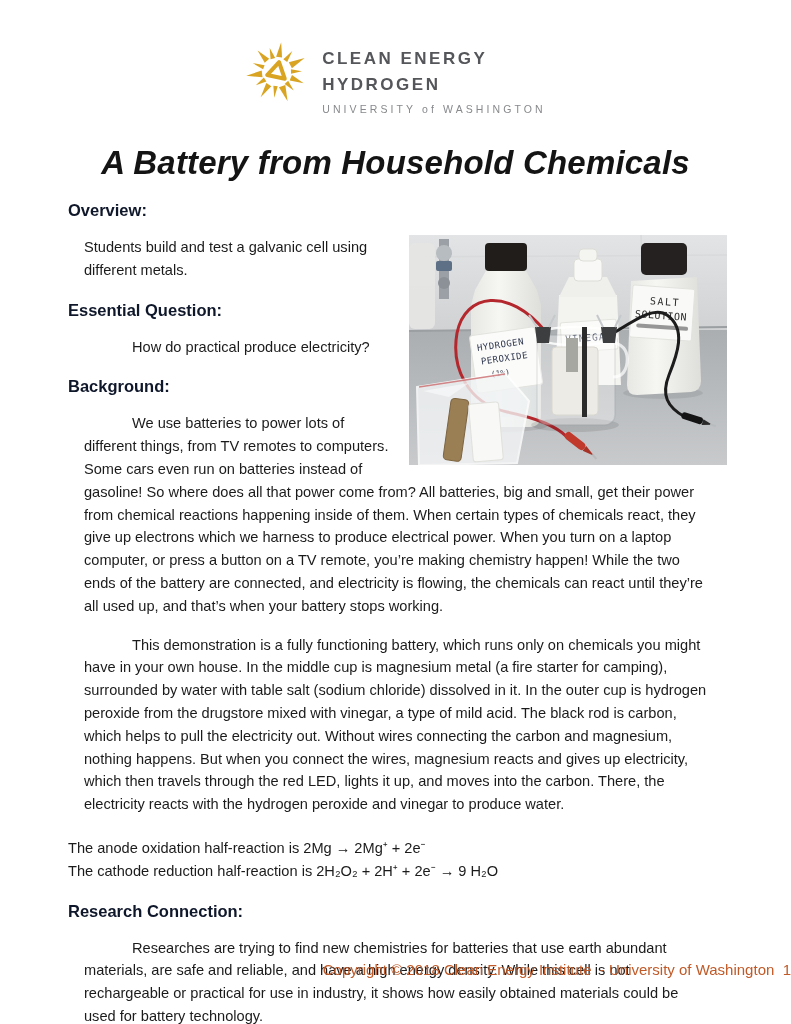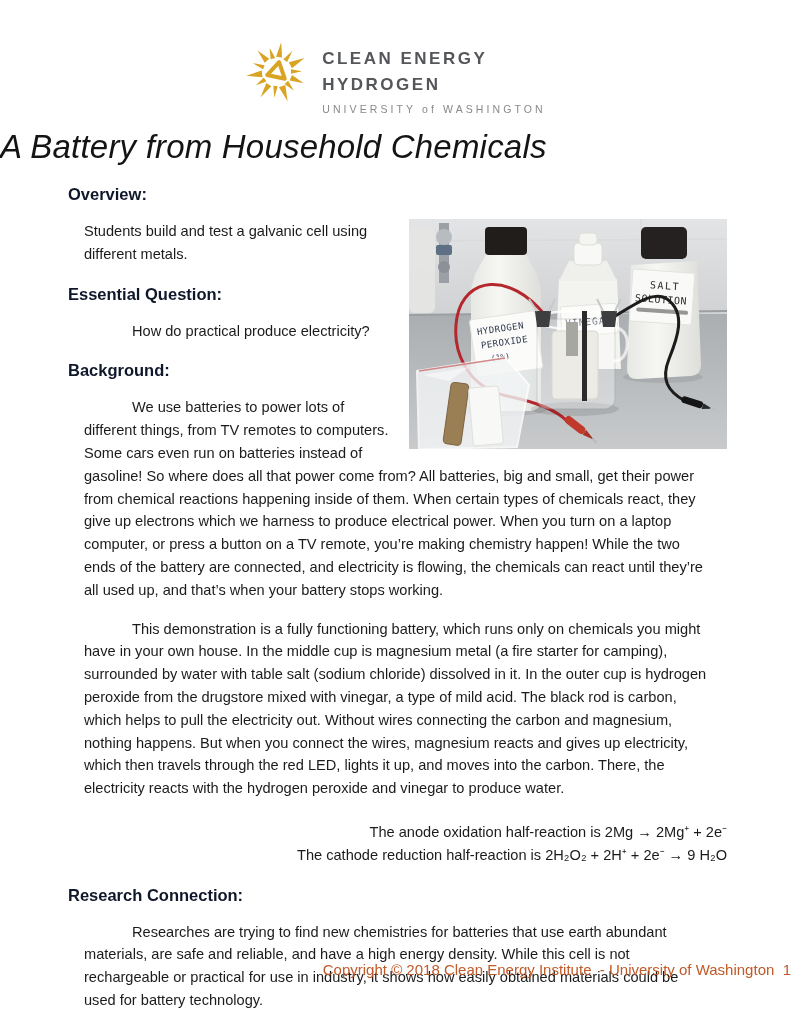--- a/index.html
+++ b/index.html
@@ -37,43 +37,43 @@
   .logo-line3 {
     margin-top: 5px;
     font-size: 10.5px;
     letter-spacing: 3.1px;
     color: #87898c;
     white-space: pre;
   }
 
   
   .doc-title {
-    margin: 13px 0 6px;
-    text-align: left;
+    margin: 29px 0 6px;
+    text-align: center;
     font-size: 33px;
     font-style: italic;
-    font-weight: normal;
+    font-weight: bold;
     color: #141414;
     letter-spacing: 0.2px;
   }
   h2.sec {
     font-size: 16.5px;
     font-weight: bold;
     color: #0f172a;
     margin: 19px 0 9px;
   }
   p.body {
     font-size: 14.6px;
     line-height: 22.8px;
     margin: 16px;
   }
   p.space-after { margin-bottom: 12px; }
   .indent { text-indent: 48px; }
   .eq-answer { padding-left: 48px; }
-  .reactions { margin-top: 21px; text-align: right; }
+  .reactions { margin-top: 21px; }
   .reactions p { font-size: 14.6px; line-height: 22.8px; }
 
   
   .photo-wrap {
     float: right;
     width: 318px;
     height: 230px;
     margin: 6px 0 10px 14px;
   }
   .photo-wrap svg { display: block; width: 100%; height: 100%; }

